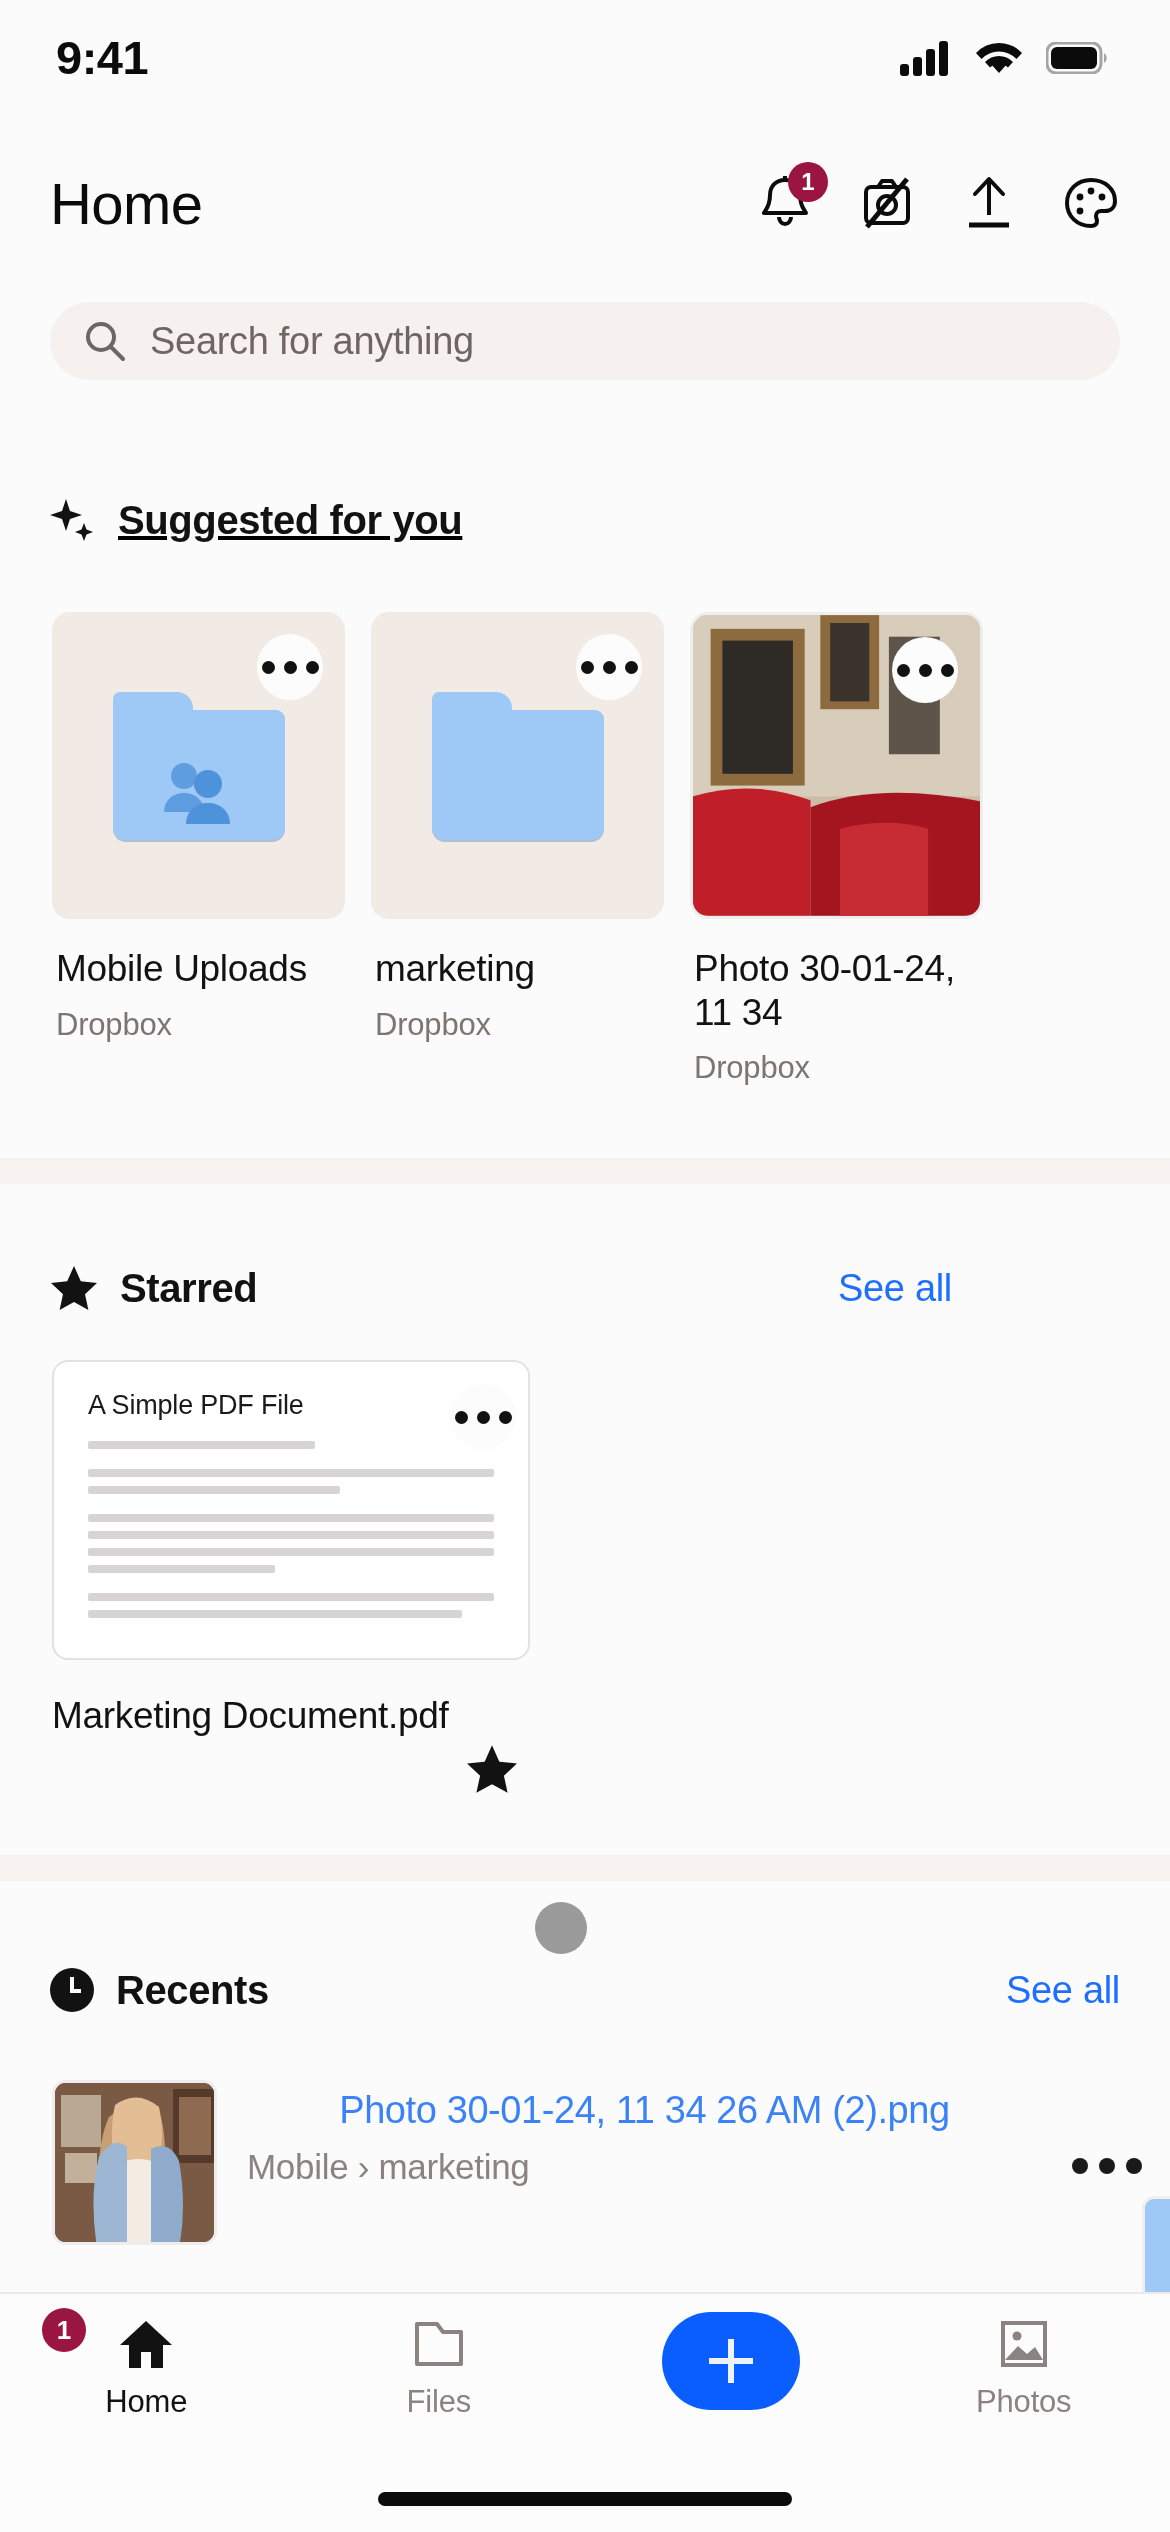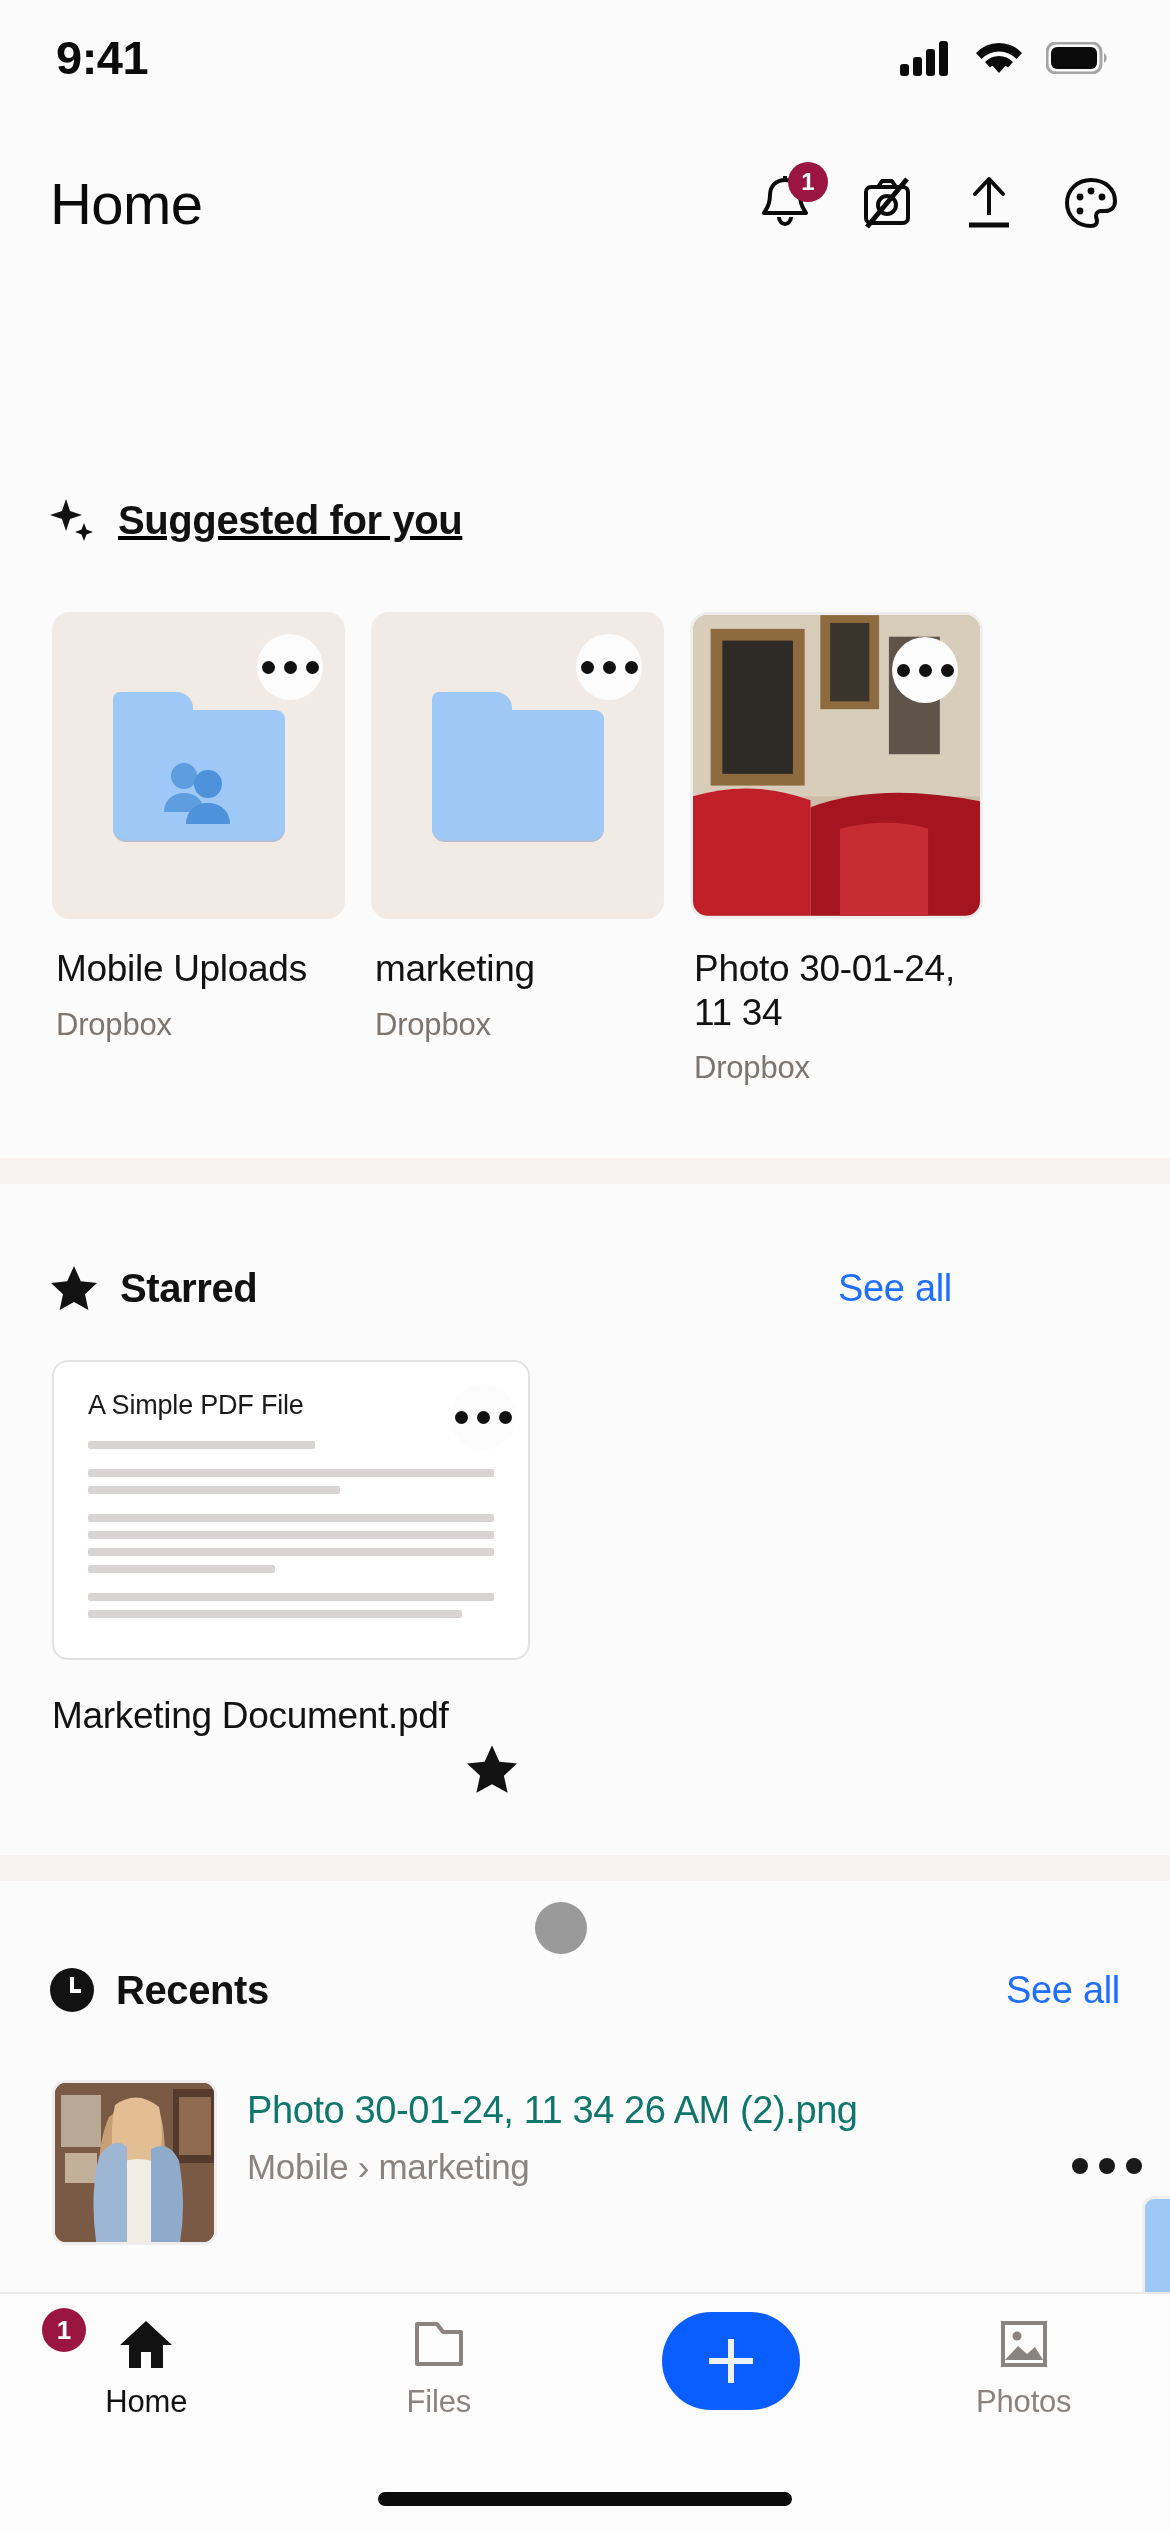--- a/index.html
+++ b/index.html
@@ -137,21 +137,21 @@
 
   .recent-row {
     position:absolute; top:2080px; left:52px; width:1118px; height:190px;
     display:flex; align-items:flex-start; gap:30px;
   }
   .recent-thumb {
     width:165px; height:165px; border-radius:14px; overflow:hidden;
     border:3px solid #eeecec; flex:0 0 165px; background:#c9b6a9;
   }
   .recent-meta { flex:1; padding-top:6px; }
-  .recent-name { font-size:38px; color:#0f766e; line-height:1.28; letter-spacing:-0.4px; }
+  .recent-name { font-size:38px; color:#3b82f6; line-height:1.28; letter-spacing:-0.4px;text-align:center; }
   .recent-path { font-size:35px; color:#8a8380; margin-top:12px; letter-spacing:-0.3px; }
   .recent-dots { display:flex; gap:11px; align-items:center; padding-top:78px; padding-right:28px; }
   .recent-dots .dot { width:16px; height:16px; border-radius:8px; background:#1a1a1a; }
   .next-row-peek {
     position:absolute; top:2196px; left:1142px;
     width:46px; height:118px; border-radius:12px 0 0 12px;
     background:#9ec8f5; border:3px solid #f0eeee;
   }
 
   
@@ -239,20 +239,27 @@
           <circle cx="17" cy="22" r="3.4" fill="#0b0b0b"></circle>
           <circle cx="28" cy="16" r="3.4" fill="#0b0b0b"></circle>
           <circle cx="39" cy="22" r="3.4" fill="#0b0b0b"></circle>
           <circle cx="17" cy="36" r="3.4" fill="#0b0b0b"></circle>
         </svg>
       </div>
 
     </div>
   </div>
 
+  <div class="search">
+    <svg width="42" height="42" viewBox="0 0 42 42">
+      <circle cx="17" cy="17" r="13" fill="none" stroke="#6f6663" stroke-width="4"></circle>
+      <line x1="27" y1="27" x2="39" y2="39" stroke="#6f6663" stroke-width="4" stroke-linecap="round"></line>
+    </svg>
+    <span class="search-ph">Search for anything</span>
+  </div>
 
   <div class="sect-hd suggested-hd">
     <span class="ico">
       <svg width="46" height="46" viewBox="0 0 46 46">
         <path d="M16 2 L20 14 L32 18 L20 22 L16 34 L12 22 L0 18 L12 14 Z" fill="#121212"></path>
         <path d="M34 26 L36.5 32.5 L43 35 L36.5 37.5 L34 44 L31.5 37.5 L25 35 L31.5 32.5 Z" fill="#121212"></path>
       </svg>
     </span>
     <span class="ttl">Suggested for you</span>
   </div>

